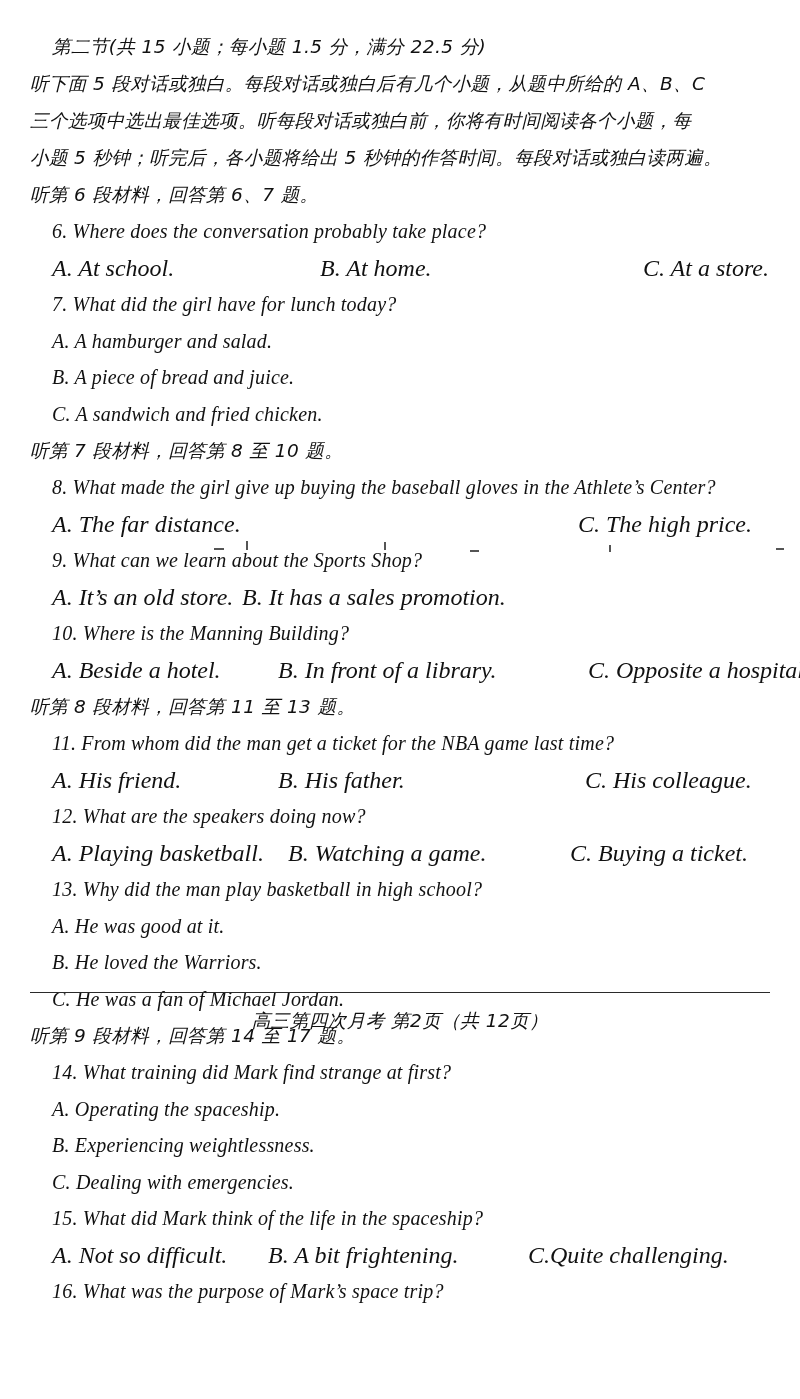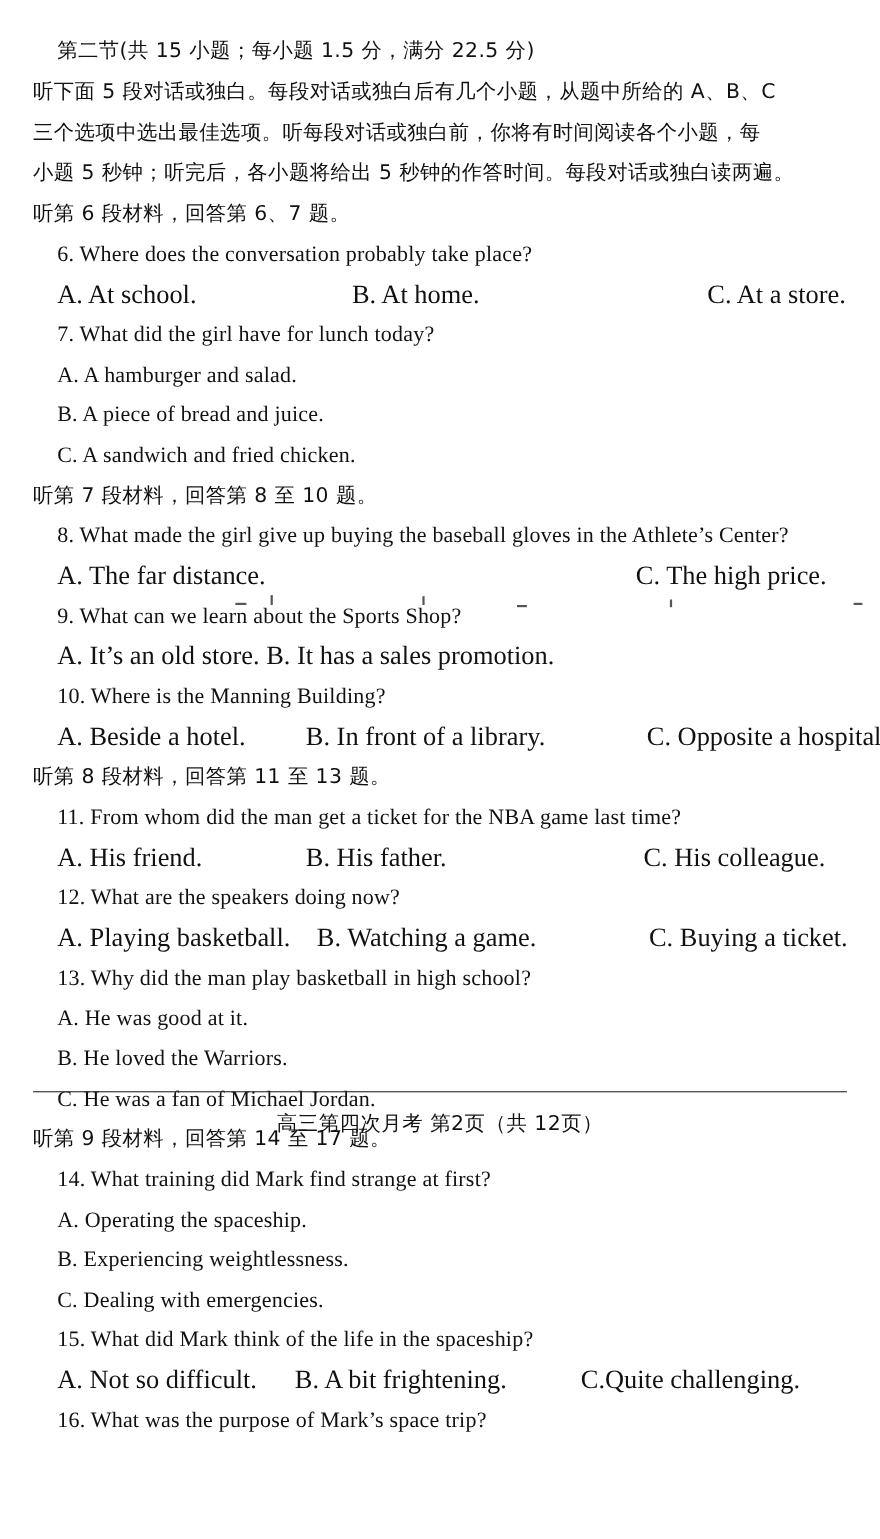--- a/index.html
+++ b/index.html
@@ -14,20 +14,21 @@
     font-family: "Liberation Serif", serif;
     color: #111111;
     overflow: hidden;
   }
   .page {
     position: relative;
     width: 800px;
     height: 1051px;
     box-sizing: border-box;
     padding: 28px 30px 0 30px;
+    font-style: italic;
   }
   .line {
     font-size: 19.5px;
     line-height: 36px;
     white-space: pre-wrap;
     letter-spacing: 0.2px;
   }
   .cn {
     font-family: "DejaVu Sans", "Liberation Sans", sans-serif;
     font-size: 18.5px;
@@ -128,21 +129,21 @@
   <div class="opts indent">
     <span style="left:22px;">A. His friend.</span>
     <span style="left:248px;">B. His father.</span>
     <span style="left:555px;">C. His colleague.</span>
   </div>
 
   <div class="line qline indent">12. What are the speakers doing now?</div>
   <div class="opts indent">
     <span style="left:22px;">A. Playing basketball.</span>
     <span style="left:258px;">B. Watching a game.</span>
-    <span style="left:560px;">C. Buying a ticket.</span>
+    <span style="left:540px;">C. Buying a ticket.</span>
   </div>
 
   <div class="line qline indent">13. Why did the man play basketball in high school?</div>
   <div class="line qline indent">A. He was good at it.</div>
   <div class="line qline indent">B. He loved the Warriors.</div>
   <div class="line qline indent">C. He was a fan of Michael Jordan.</div>
 
   <div class="line cn">听第 9 段材料，回答第 14 至 17 题。</div>
 
   <div class="line qline indent">14. What training did Mark find strange at first?</div>

